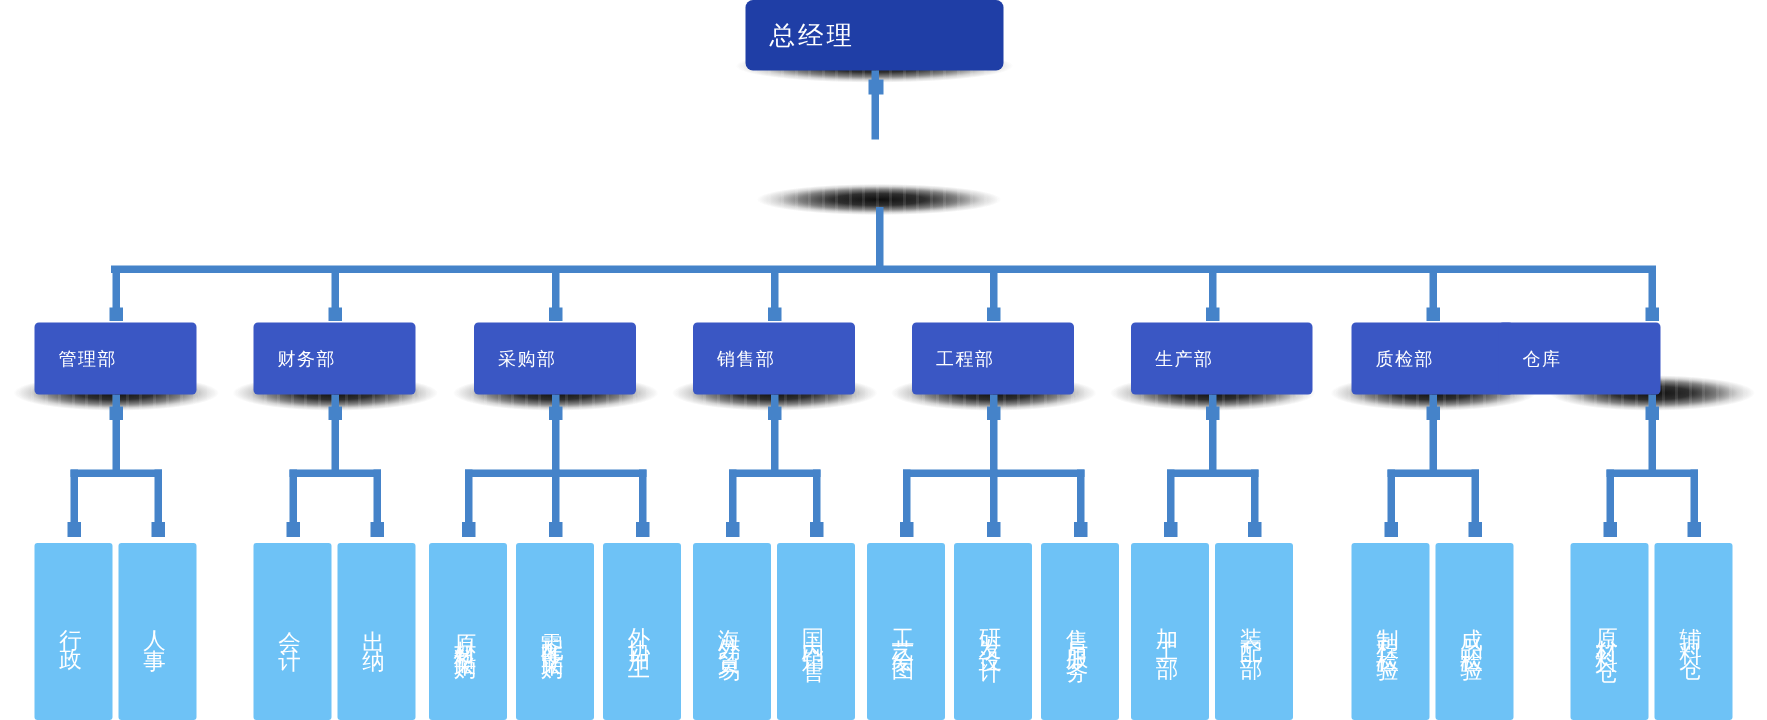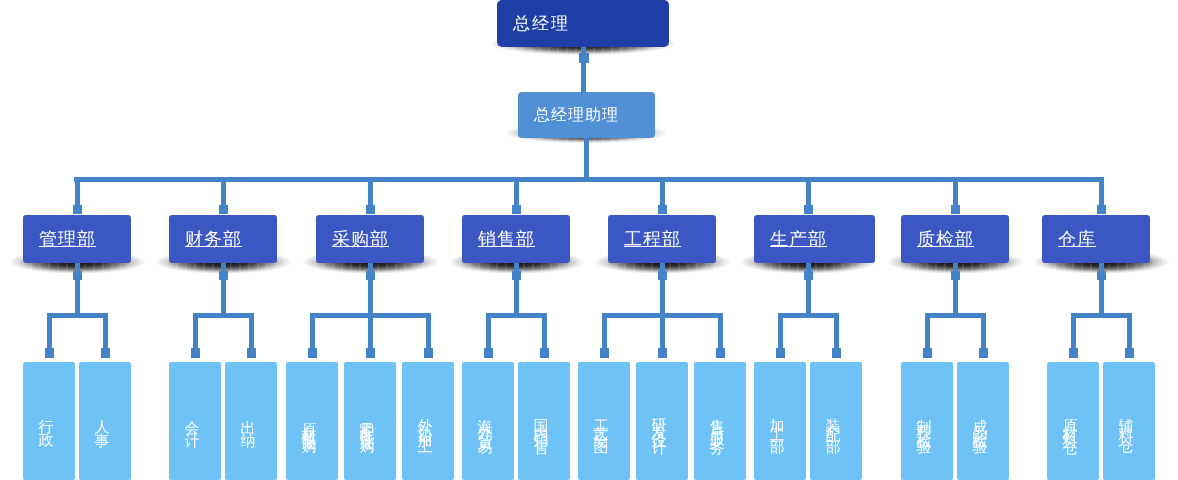--- a/index.html
+++ b/index.html
@@ -14,21 +14,21 @@
   body{font-family:"Liberation Sans","DejaVu Sans",sans-serif;}
   #stage{
     position:relative;width:1178px;height:480px;background:#ffffff;overflow:hidden;
   }
   .node{
     position:absolute;display:flex;align-items:center;justify-content:flex-start;
     color:var(--c-text);box-sizing:border-box;padding-left:16px;
   }
   .root-node{background:var(--c-root);border-radius:5px;font-size:17px;letter-spacing:2px;}
   .assist-node{background:var(--c-assist);border-radius:4px;font-size:16px;letter-spacing:1px;}
-  .dept-node{background:var(--c-dept);border-radius:3px;font-size:18px;letter-spacing:1px;z-index:3;text-decoration:underline;}
+  .dept-node{background:var(--c-dept);border-radius:3px;font-size:12px;letter-spacing:1px;z-index:3;}
   .child-node{background:var(--c-child);border-radius:2px;z-index:3;}
   .child-label{
     writing-mode:vertical-rl;text-orientation:upright;
     color:var(--c-text);font-size:15px;line-height:1;
   }
   .ls2{letter-spacing:13px;}
   .ls3{letter-spacing:10px;}
   .ls4{letter-spacing:7px;}
   .ls5{letter-spacing:4px;}
   .hline,.vline{position:absolute;background:var(--c-line);z-index:1;}
@@ -49,23 +49,20 @@
 
   <div class="shadow" style="left:458px;top:29px;width:250px;height:30px;"></div>
   <div class="node root-node" style="left:497px;top:0px;width:172px;height:47px;">
     <span>总经理</span>
   </div>
 
   <div class="vline" style="left:581px;top:47px;width:5px;height:46px;"></div>
   <div class="nub" style="left:579px;top:53px;width:10px;height:10px;"></div>
 
   <div class="shadow" style="left:476px;top:119px;width:220px;height:28px;"></div>
-  <div class="node assist-node" style="left:518px;top:92px;width:137px;height:46px;">
-    <span>总经理助理</span>
-  </div>
 
   <div class="vline" style="left:584px;top:138px;width:5px;height:43px;"></div>
 
   <div class="hline" style="left:74px;top:177px;width:1030px;height:5px;"></div>
 
   <div id="groups">
       <div class="vline" style="left:75px;top:181px;width:5px;height:26px;"></div>
       <div class="nub" style="left:73px;top:205px;width:9px;height:9px;"></div>
       <div class="shadow" style="left:-15px;top:246px;width:185px;height:32px;"></div>
       <div class="node dept-node" style="left:23px;top:215px;width:108px;height:48px;">
@@ -204,21 +201,21 @@
         <span class="child-label ls4">制程检验</span>
       </div>
       <div class="vline" style="left:981px;top:313px;width:5px;height:37px;"></div>
       <div class="nub" style="left:979px;top:348px;width:9px;height:10px;"></div>
       <div class="node child-node" style="left:957px;top:362px;width:52px;height:118px;">
         <span class="child-label ls4">成品检验</span>
       </div>
       <div class="vline" style="left:1099px;top:181px;width:5px;height:26px;"></div>
       <div class="nub" style="left:1097px;top:205px;width:9px;height:9px;"></div>
       <div class="shadow" style="left:1009px;top:246px;width:185px;height:32px;"></div>
-      <div class="node dept-node" style="left:1042px;top:215px;width:108px;height:48px;">
+      <div class="node dept-node" style="left:999px;top:215px;width:108px;height:48px;">
         <span>仓库</span>
       </div>
       <div class="vline" style="left:1099px;top:263px;width:5px;height:55px;"></div>
       <div class="nub" style="left:1097px;top:271px;width:9px;height:9px;"></div>
       <div class="hline" style="left:1071px;top:313px;width:61px;height:5px;"></div>
       <div class="vline" style="left:1071px;top:313px;width:5px;height:37px;"></div>
       <div class="nub" style="left:1069px;top:348px;width:9px;height:10px;"></div>
       <div class="node child-node" style="left:1047px;top:362px;width:52px;height:118px;">
         <span class="child-label ls4">原材料仓</span>
       </div>

